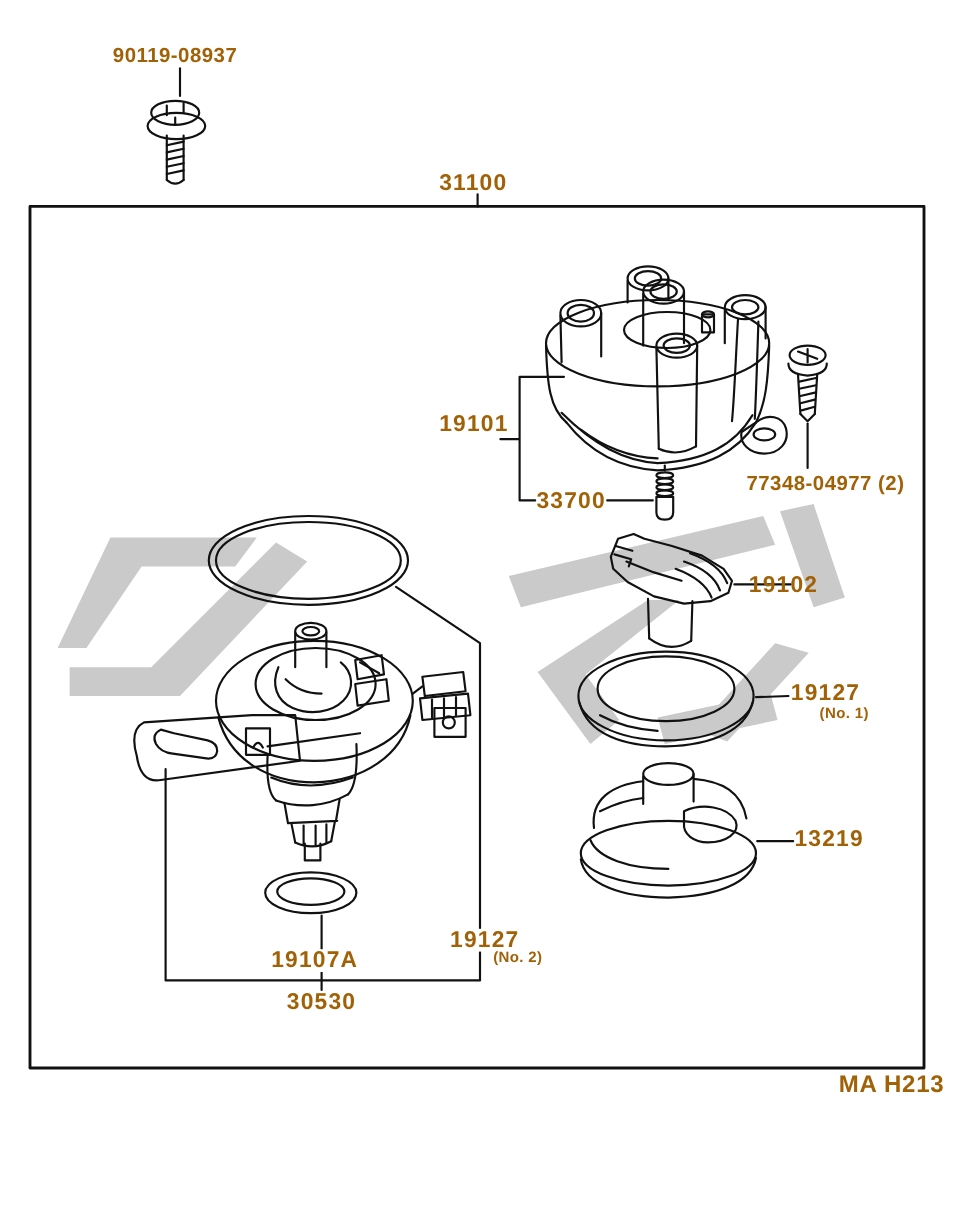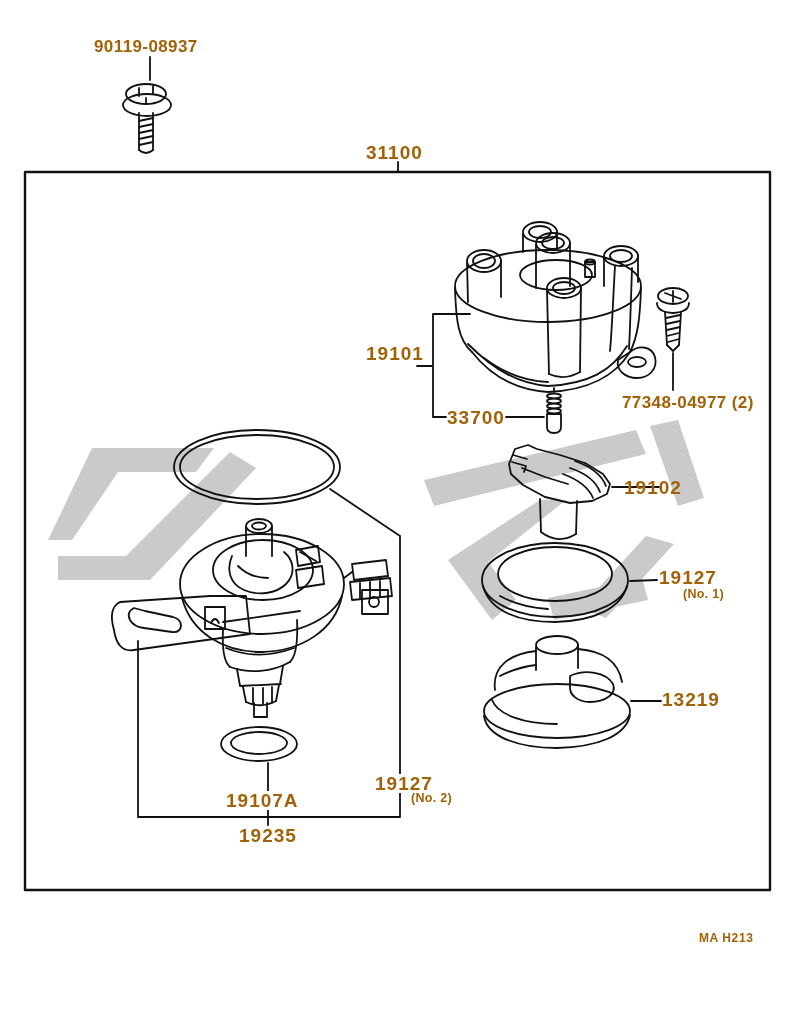--- a/index.html
+++ b/index.html
@@ -8,21 +8,21 @@
     font-family:"Liberation Sans","DejaVu Sans",sans-serif;color:#111;
   }
   #art{position:absolute;left:0;top:0;width:800px;height:1010px;}
   .label{
     position:absolute;font-weight:bold;font-size:19px;line-height:1;
     letter-spacing:1px;white-space:nowrap;color:#a16207;
   }
   .label.small{font-size:17px;letter-spacing:0.4px;}
   .label.note{font-size:12.5px;letter-spacing:0.3px;}
   .label.masked{background:#ffffff;padding:0 2px;}
-  .label.footer{font-size:12px;letter-spacing:0.6px;margin-top:38px;}
+  .label.footer{font-size:20px;letter-spacing:0.6px;}
 </style>
 </head>
 <body>
 
 <div id="page">
 
   <svg id="art" viewBox="0 0 800 1010" xmlns="http://www.w3.org/2000/svg">
 
     <g fill="#cacaca" stroke="none">
 
@@ -199,16 +199,16 @@
   <div class="label" style="left:366px;top:344px;text-align:center;">19101</div>
   <div class="label" style="left:447px;top:408px;">33700</div>
   <div class="label small" style="left:622px;top:394px;">77348-04977 (2)</div>
   <div class="label" style="left:624px;top:478px;">19102</div>
   <div class="label" style="left:659px;top:568px;">19127</div>
   <div class="label note" style="left:659px;top:588px;margin-left:24px;">(No. 1)</div>
   <div class="label" style="left:662px;top:690px;">13219</div>
   <div class="label masked" style="left:373px;top:774px;">19127</div>
   <div class="label note masked" style="left:373px;top:792px;margin-left:36px;">(No. 2)</div>
   <div class="label masked" style="left:224px;top:791px;">19107A</div>
-  <div class="label" style="left:239px;top:826px;">19235</div>
+  <div class="label" style="left:239px;top:826px;">30530</div>
   <div class="label footer" style="left:699px;top:894px;">MA H213</div>
 
 </div>
 
 </body></html>

